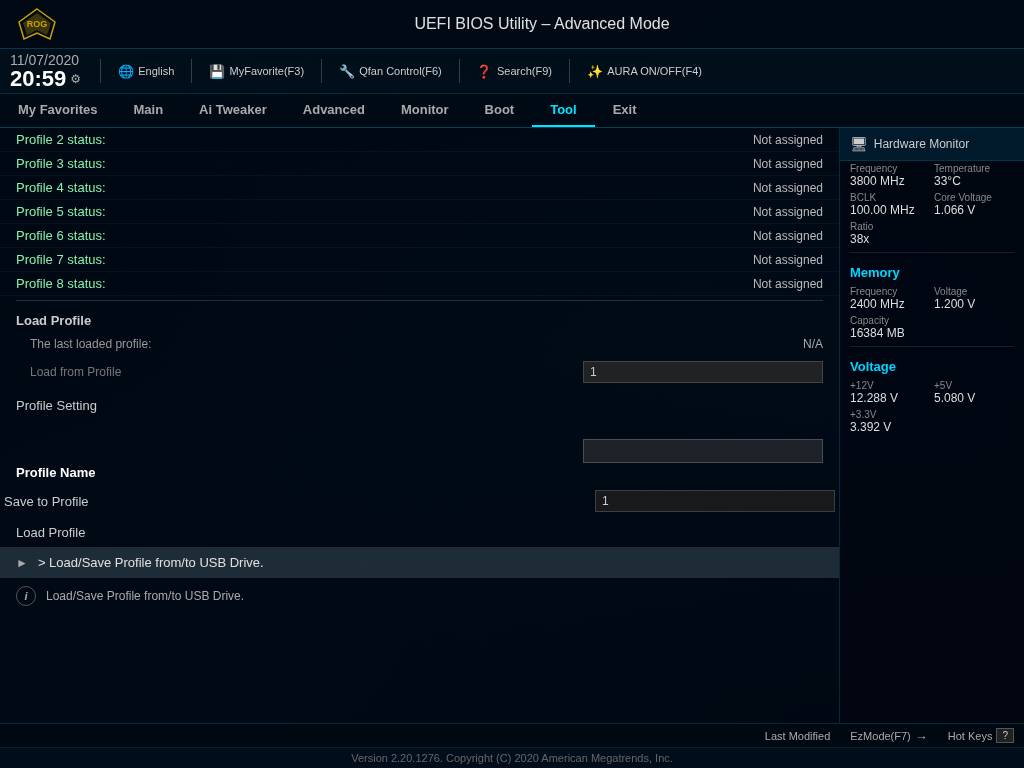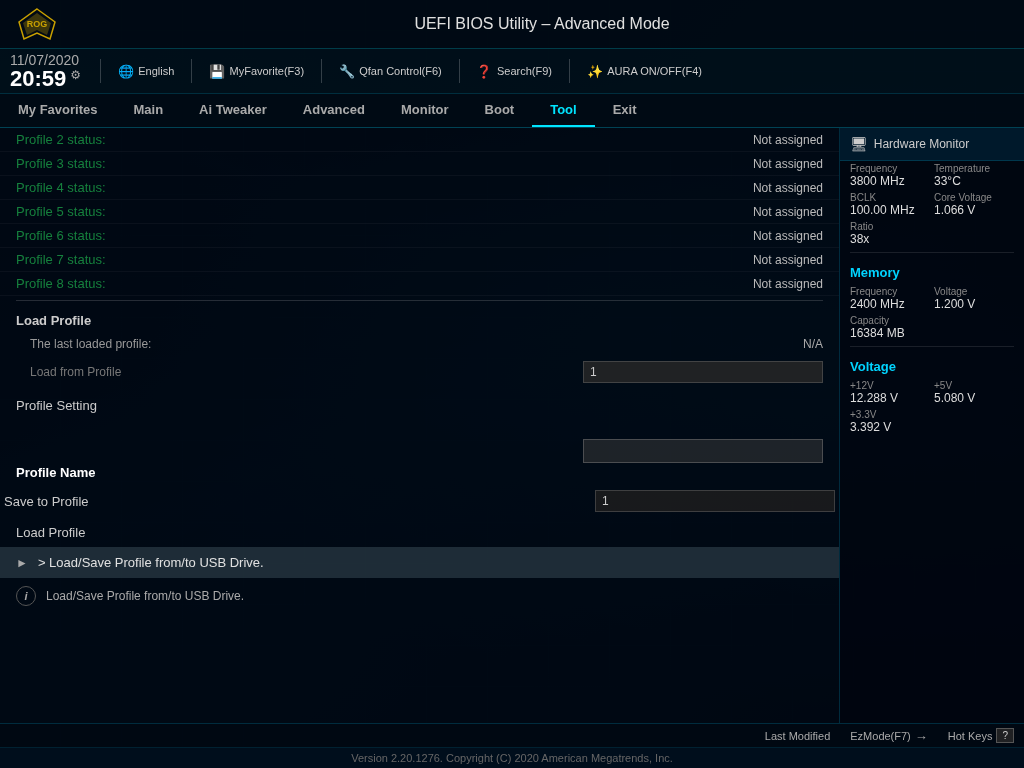--- a/index.html
+++ b/index.html
@@ -171,21 +171,21 @@
     .profile-row {
       display: flex;
       align-items: center;
       padding: 4px 16px;
       border-bottom: 1px solid rgba(255,255,255,0.04);
       color: #ccc;
       font-size: 13px;
     }
     .profile-row-label {
       flex: 1;
-      color: #15803d;
+      color: #86efac;
     }
     .profile-row-value {
       color: #bbb;
       font-size: 12px;
     }
 
     .section-divider {
       border: none;
       border-top: 1px solid rgba(255,255,255,0.15);
       margin: 4px 16px;
@@ -414,21 +414,21 @@
         <polygon points="22,6 36,16 32,28 22,23 12,28 8,16" fill="#c8a000" opacity="0.3"></polygon>
         <text x="22" y="20" text-anchor="middle" fill="#c8a000" font-size="9" font-weight="bold">ROG</text>
       </svg>
     </div>
     <div class="header-title">UEFI BIOS Utility – Advanced Mode</div>
   </div>
 
   <div class="toolbar">
     <div class="toolbar-datetime">
       <span class="toolbar-date">11/07/2020</span>
-      <div style="display:flex;gap:2px">
+      <div style="display:flex;align-items:center;gap:2px">
         <span class="toolbar-time">20:59</span>
         <span class="toolbar-settings-icon">⚙</span>
       </div>
     </div>
     <div class="toolbar-divider"></div>
     <div class="toolbar-btn">
       <span class="toolbar-btn-icon">🌐</span>
       <span>English</span>
     </div>
     <div class="toolbar-divider"></div>

